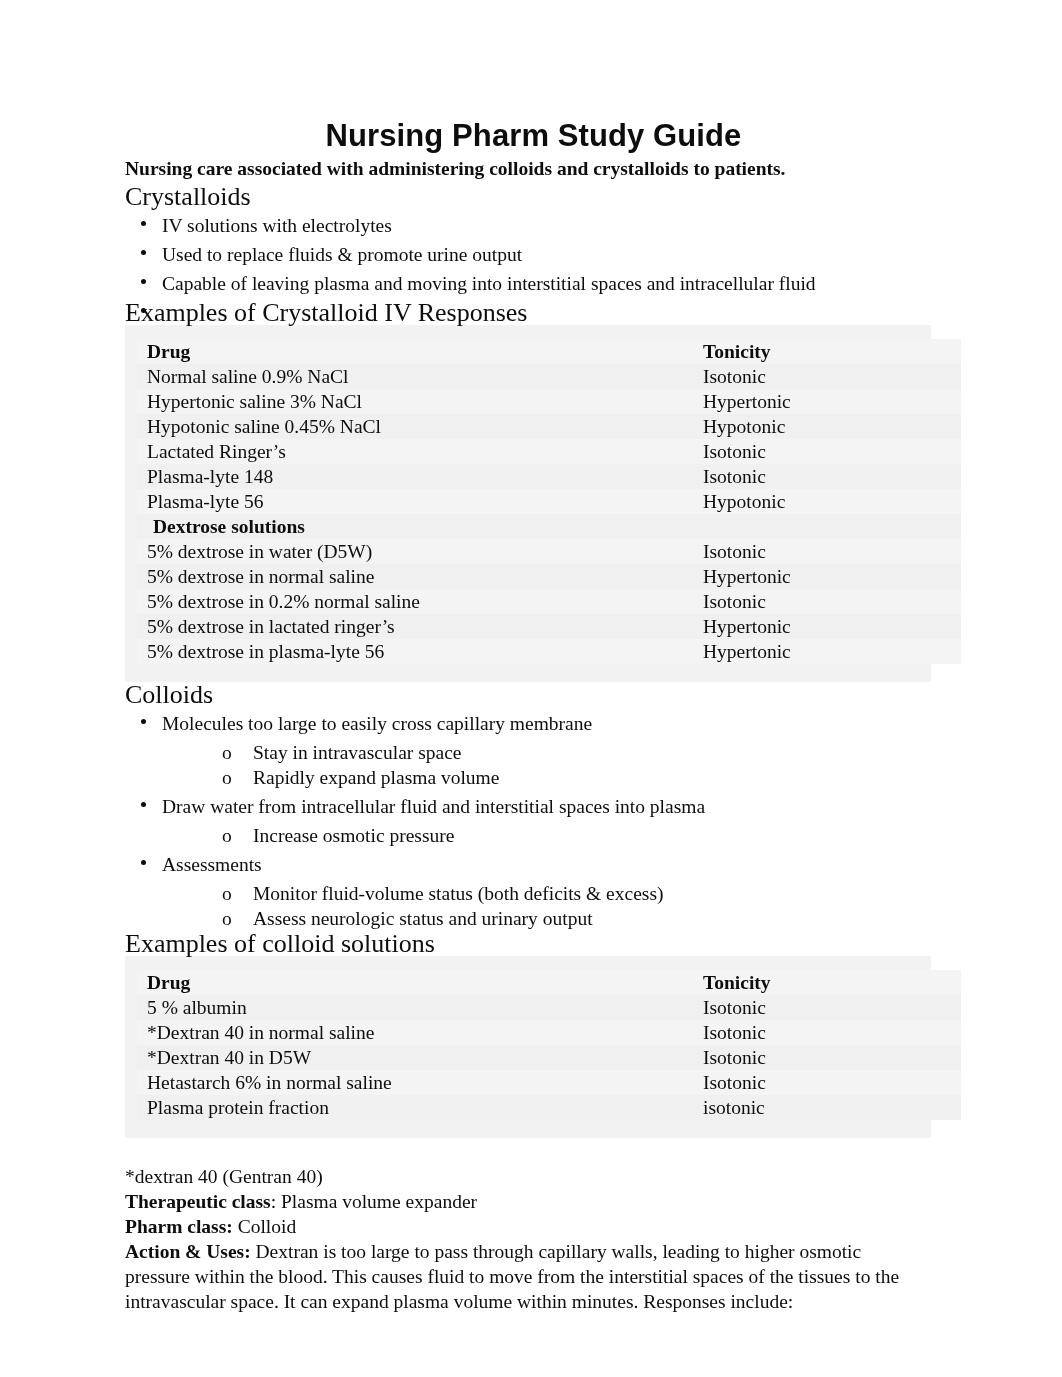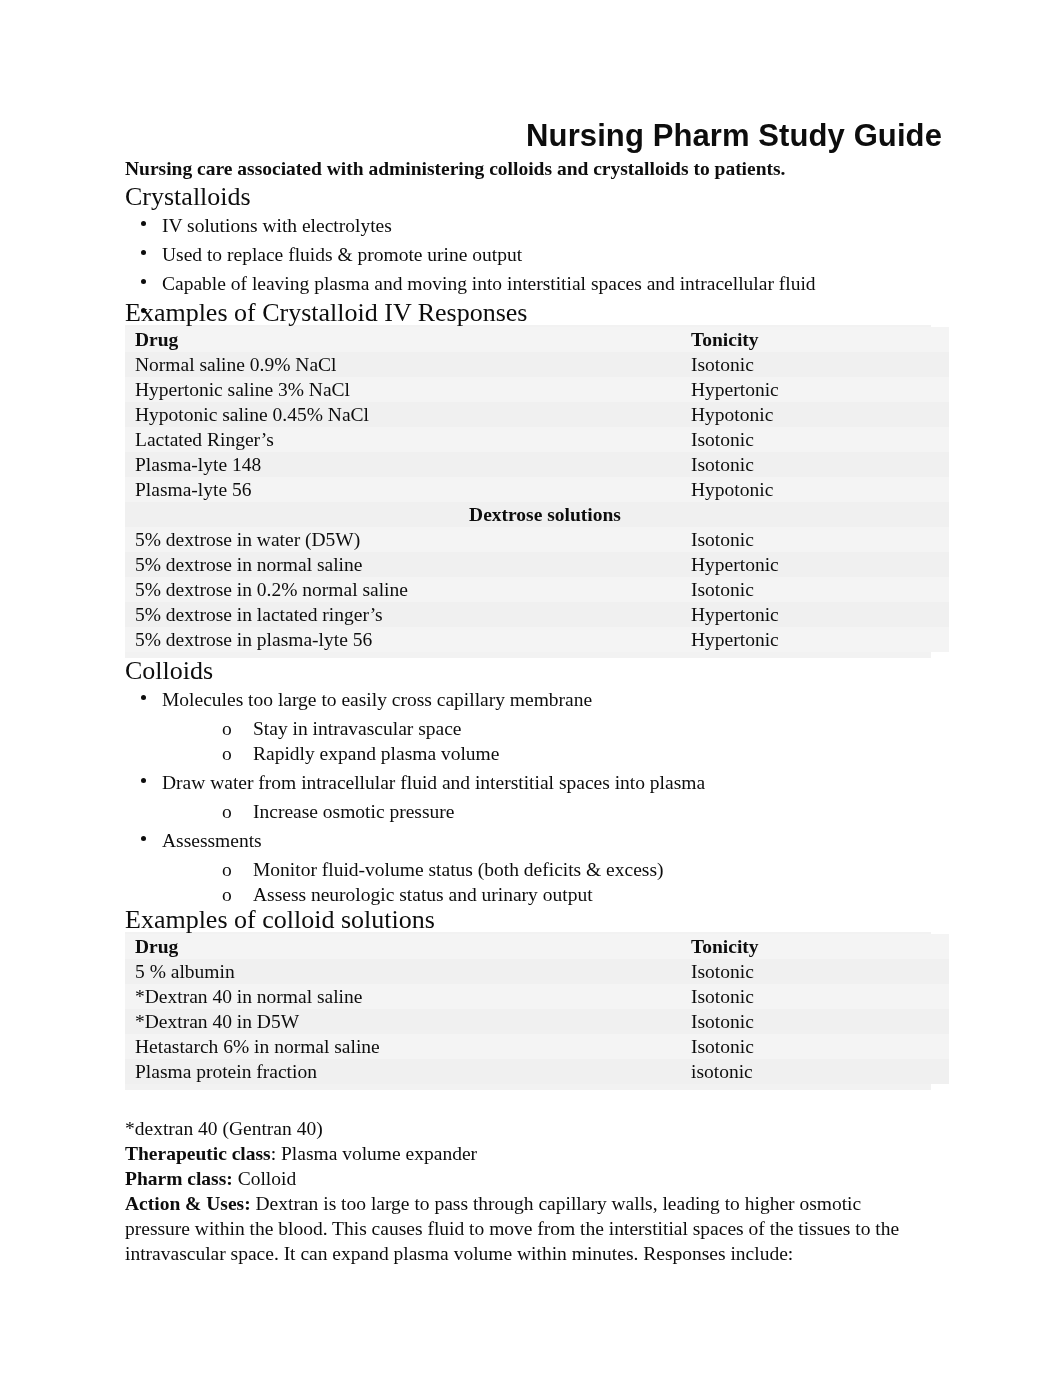--- a/index.html
+++ b/index.html
@@ -21,21 +21,21 @@
     box-sizing: border-box;
     padding: 118px 120px 0 125px;
   }
 
   
   .doc-title {
     font-family: "Liberation Sans", "DejaVu Sans", sans-serif;
     font-weight: bold;
     font-size: 31px;
     line-height: 36px;
-    text-align: right;
+    text-align: center;
     margin: 0 0 2px 0;
     letter-spacing: 0.1px;
   }
   .doc-subtitle {
     font-family: "Liberation Serif", "DejaVu Serif", serif;
     font-weight: bold;
     font-size: 19.5px;
     line-height: 25px;
     text-align: left;
     margin: 0 0 3px 0;
@@ -90,40 +90,39 @@
     font-size: 19.5px;
     line-height: 25px;
   }
 
   
   .doc-table {
     width: 806px;
     border-collapse: collapse;
     background: #22c55e;
     table-layout: fixed;
-    margin: 0;
+    margin: 12px;
   }
   .doc-table td {
     font-size: 19.5px;
     line-height: 25px;
     padding: 0 0 0 10px;
     vertical-align: top;
     border: none;
     background: transparent;
   }
   .doc-table tr.shade-a td { background: #f4f4f4; }
   .doc-table tr.shade-b td { background: #f0f0f0; }
   .doc-table td.c-drug  { width: 548px; }
   .doc-table td.c-tonic { width: 258px; padding-left: 8px; }
   .doc-table td.hdr {
     font-weight: bold;
   }
   .doc-table td.span-hdr {
     font-weight: bold;
-    text-align: center;
     padding-left: 16px;
   }
   .tbl-wrap {
     width: 806px;
     background: #f2f2f2;
     padding: 2px 0 6px 0;
   }
 
   
   .foot {

